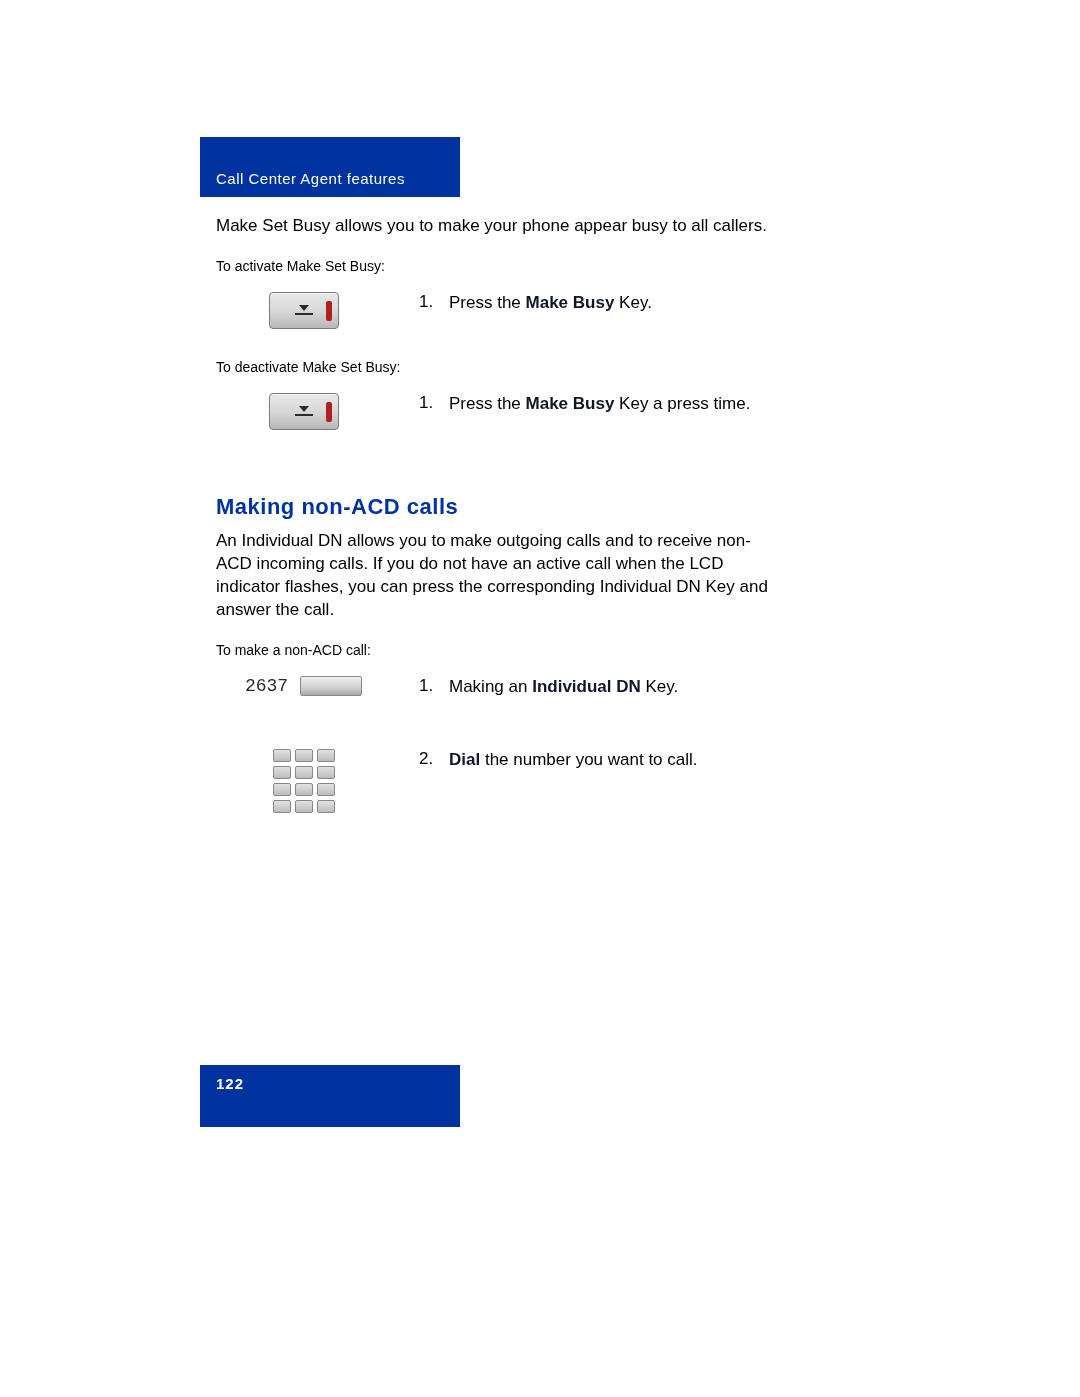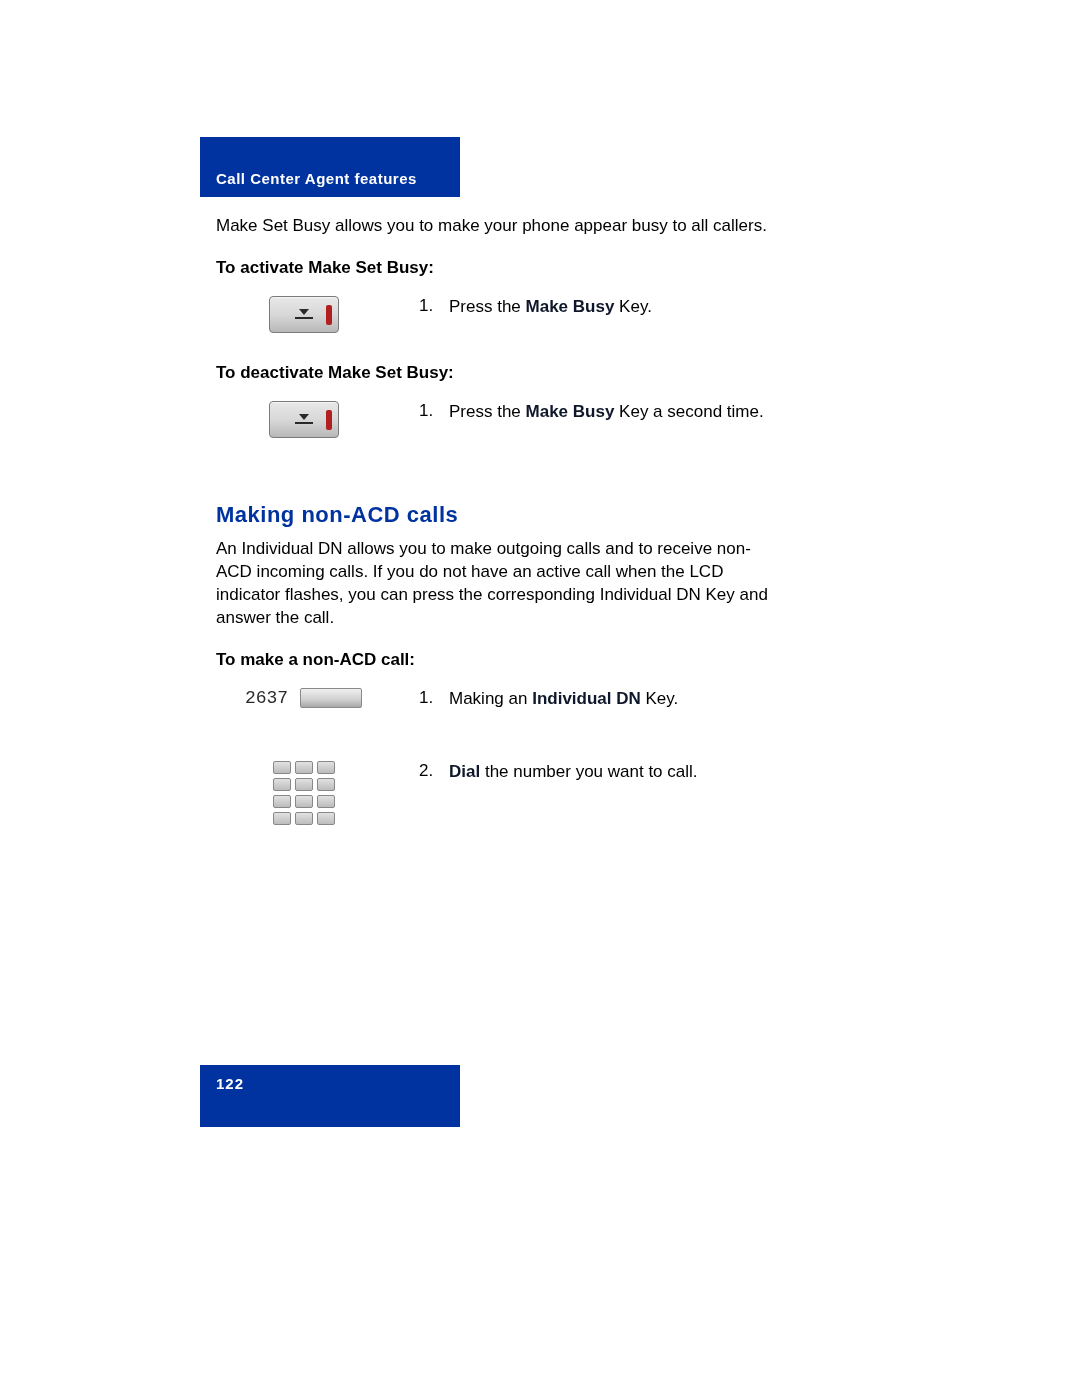--- a/index.html
+++ b/index.html
@@ -23,21 +23,21 @@
       width: 260px;
       height: 60px;
       background: #0033a0;
       display: flex;
       align-items: flex-end;
       padding: 0 0 10px 16px;
     }
     .blue-header-text {
       color: #ffffff;
       font-size: 15px;
-      font-weight: bold;
+      font-weight: normal;
       letter-spacing: 0.5px;
     }
     .content {
       position: absolute;
       left: 216px;
       top: 215px;
       width: 560px;
     }
     .section-title {
       color: #0033a0;
@@ -47,22 +47,22 @@
       margin-bottom: 10px;
     }
     .body-text {
       color: #000000;
       font-size: 17px;
       line-height: 1.35;
       margin-bottom: 20px;
     }
     .sub-heading {
       color: #000000;
-      font-size: 17px;
-      font-weight: bold;
+      font-size: 14px;
+      font-weight: normal;
       margin-bottom: 18px;
     }
     .step-row {
       display: flex;
       align-items: flex-start;
       margin-bottom: 30px;
       gap: 28px;
     }
     .step-icon-col {
       width: 175px;
@@ -230,21 +230,21 @@
           <div class="center-icon">
             <div class="arrow-down"></div>
             <div class="mid-line"></div>
           </div>
           <div class="red-bar"></div>
         </div>
       </div>
       <div class="step-text-col">
         <span class="step-number">1.</span>
         <span class="step-text">
-          <span>Press the </span><span class="key-term">Make Busy</span><span> Key a second time.</span>
+          <span>Press the </span><span class="key-term">Make Busy</span><span> Key a press time.</span>
         </span>
       </div>
     </div>
 
     <div class="section-spacer"></div>
 
     <div class="section-title">Making non-ACD calls</div>
     <div class="body-text">An Individual DN allows you to make outgoing calls and to receive non-ACD incoming calls. If you do not have an active call when the LCD indicator flashes, you can press the corresponding Individual DN Key and answer the call.</div>
 
     <div class="sub-heading">To make a non-ACD call:</div>

